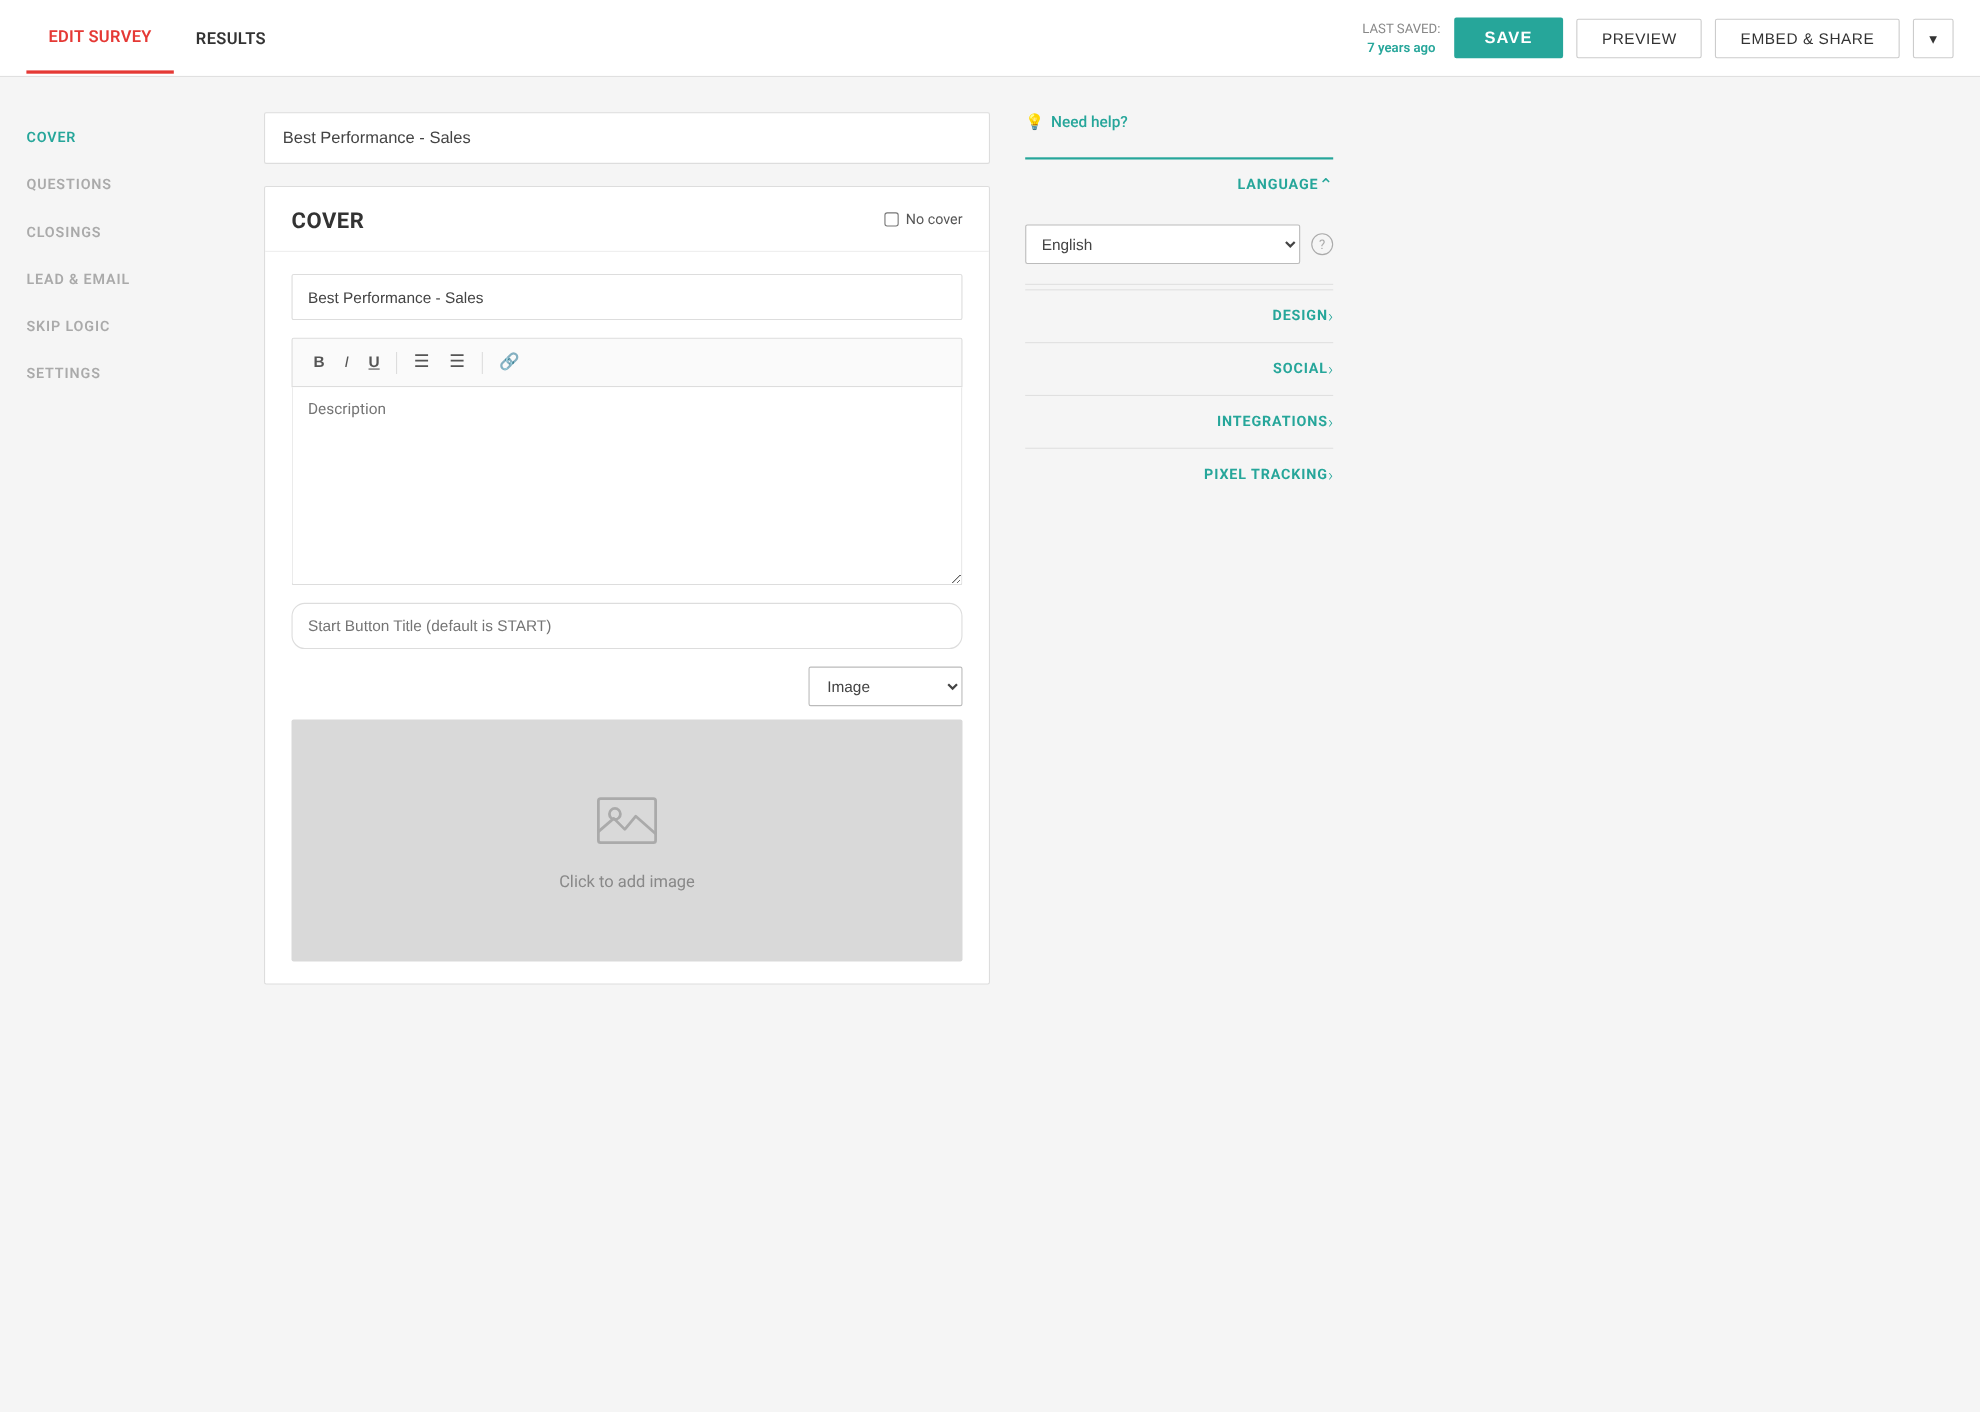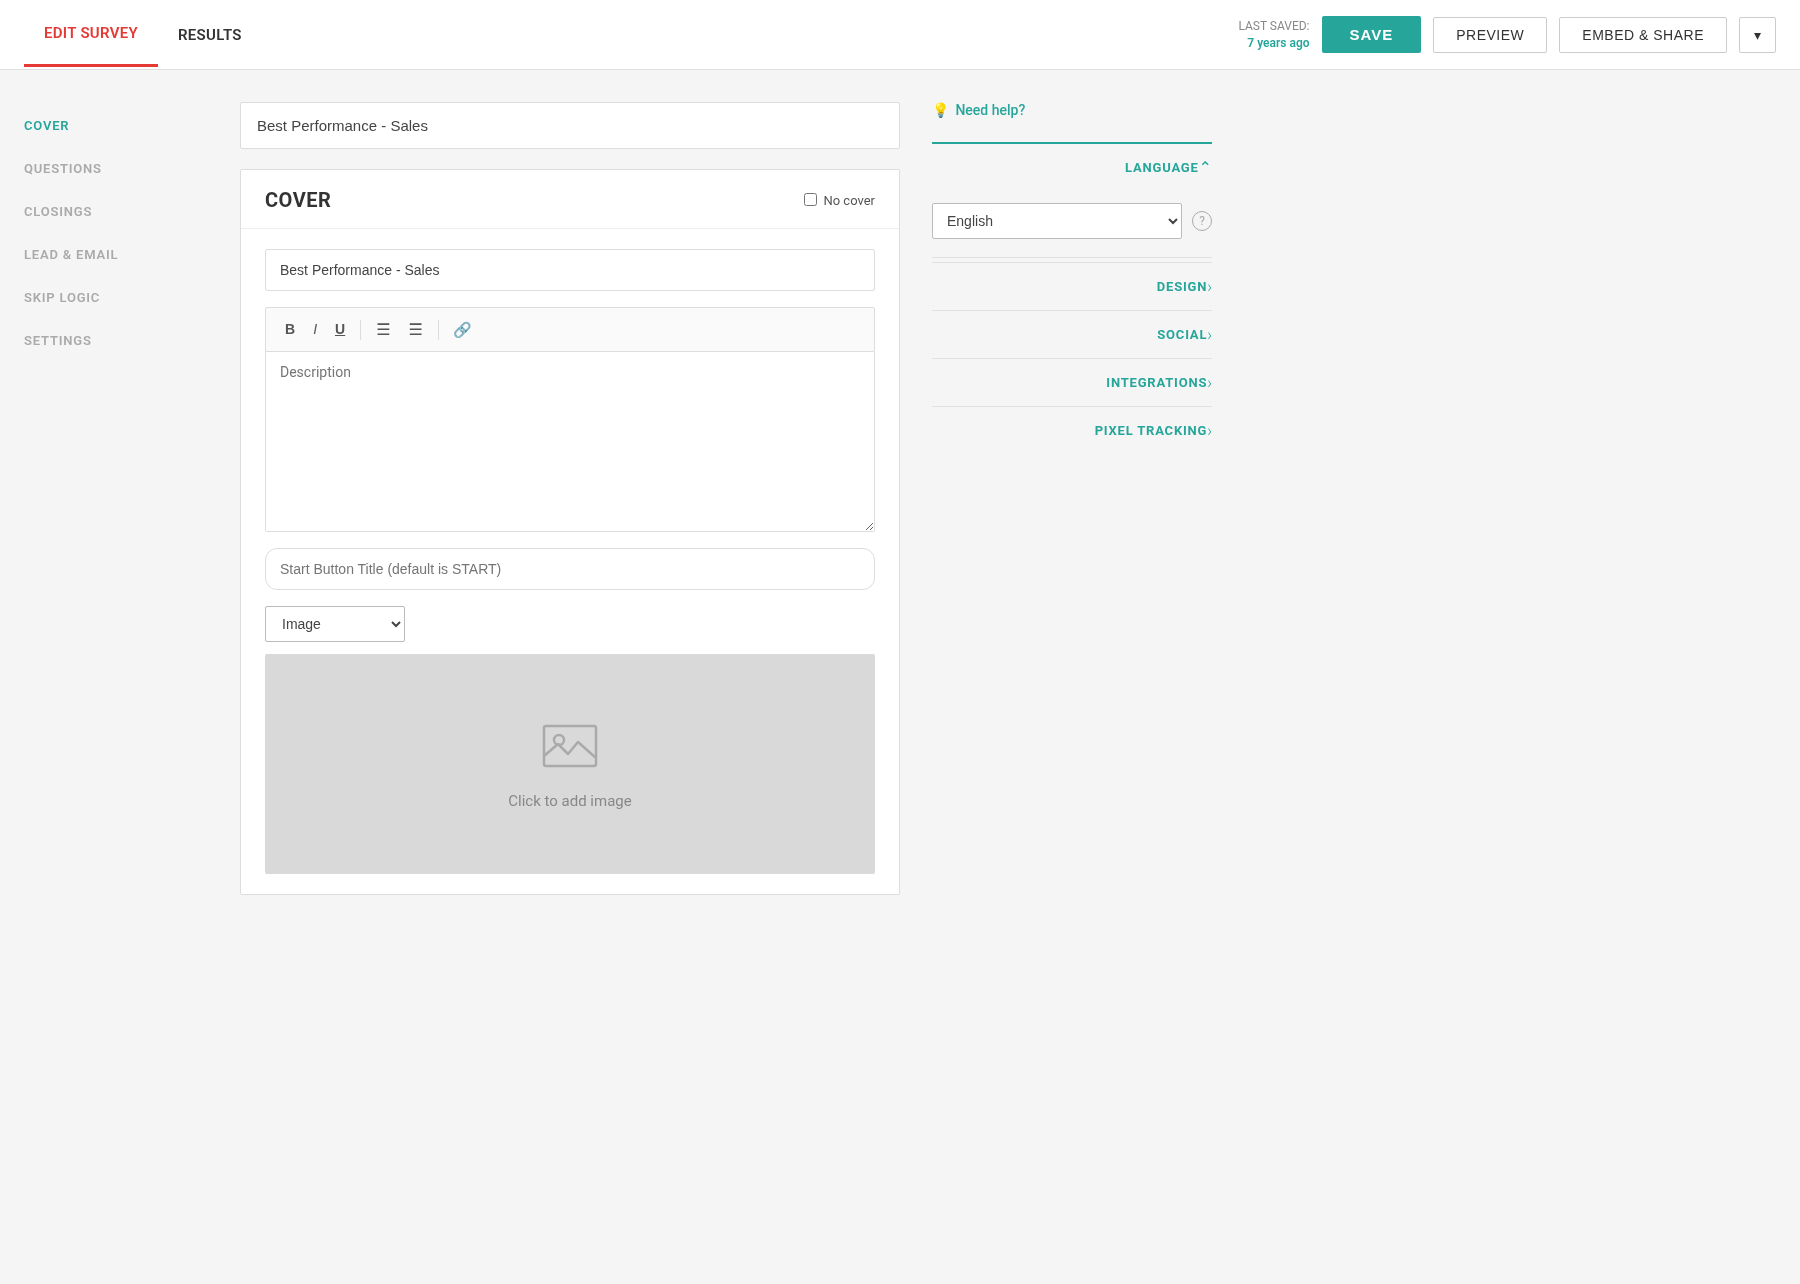--- a/index.html
+++ b/index.html
@@ -29,21 +29,21 @@
       color: #e53935;
       border-bottom: 3px solid #e53935;
     }
     .header-right {
       margin-left: auto;
       display: flex;
       align-items: center;
       gap: 12px;
     }
     .last-saved {
-      text-align: right;
+      text-align: center;
       font-size: 12px;
       color: #888;
       line-height: 1.4;
     }
     .last-saved strong { color: #26a69a; font-weight: 600; }
     .btn-save {
       background: #26a69a;
       color: #fff;
       border: none;
       padding: 10px 28px;
@@ -215,20 +215,21 @@
       padding: 12px 14px;
       font-size: 14px;
       color: #aaa;
       background: #fff;
       margin-bottom: 16px;
       outline: none;
     }
 
     .image-controls {
       display: flex;
+      justify-content: flex-end;
       margin-bottom: 12px;
     }
     .image-select {
       border: 1px solid #bbb;
       border-radius: 2px;
       padding: 8px 12px;
       font-size: 14px;
       color: #444;
       background: #fff;
       cursor: pointer;

